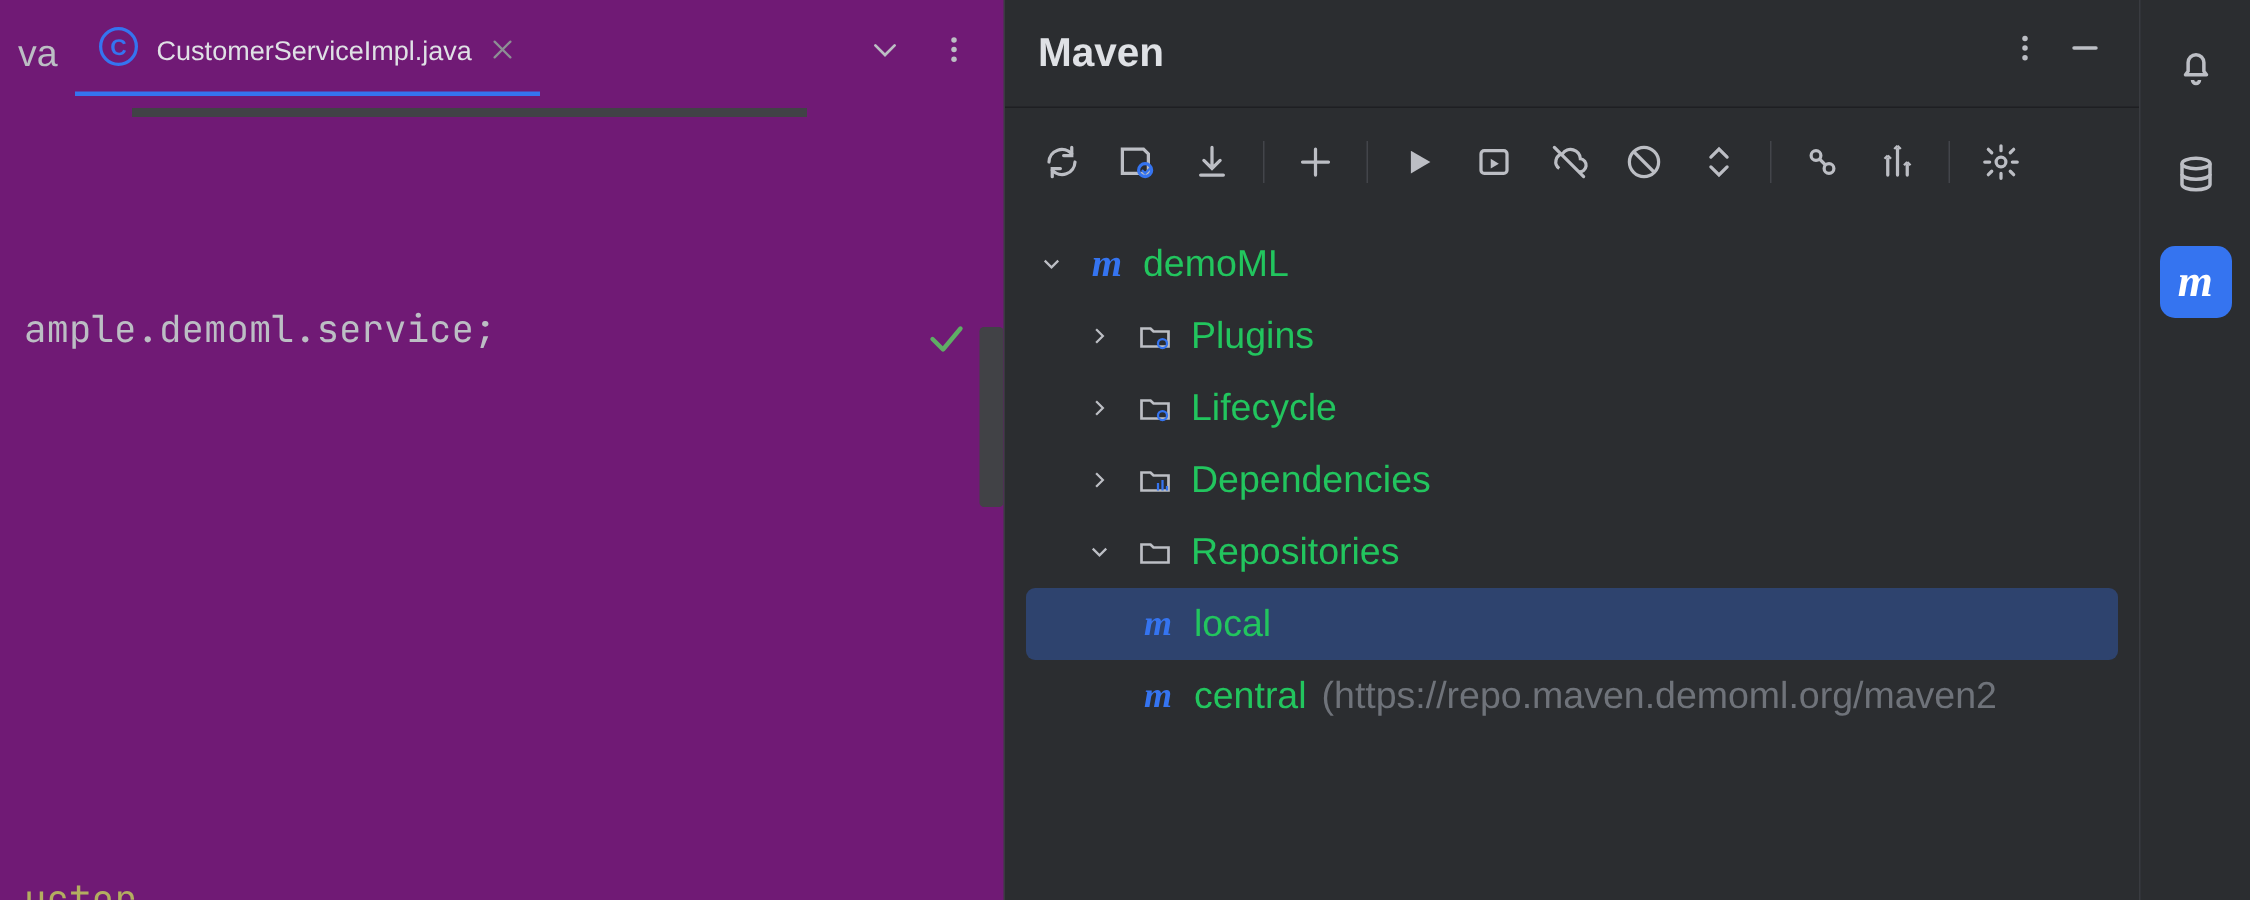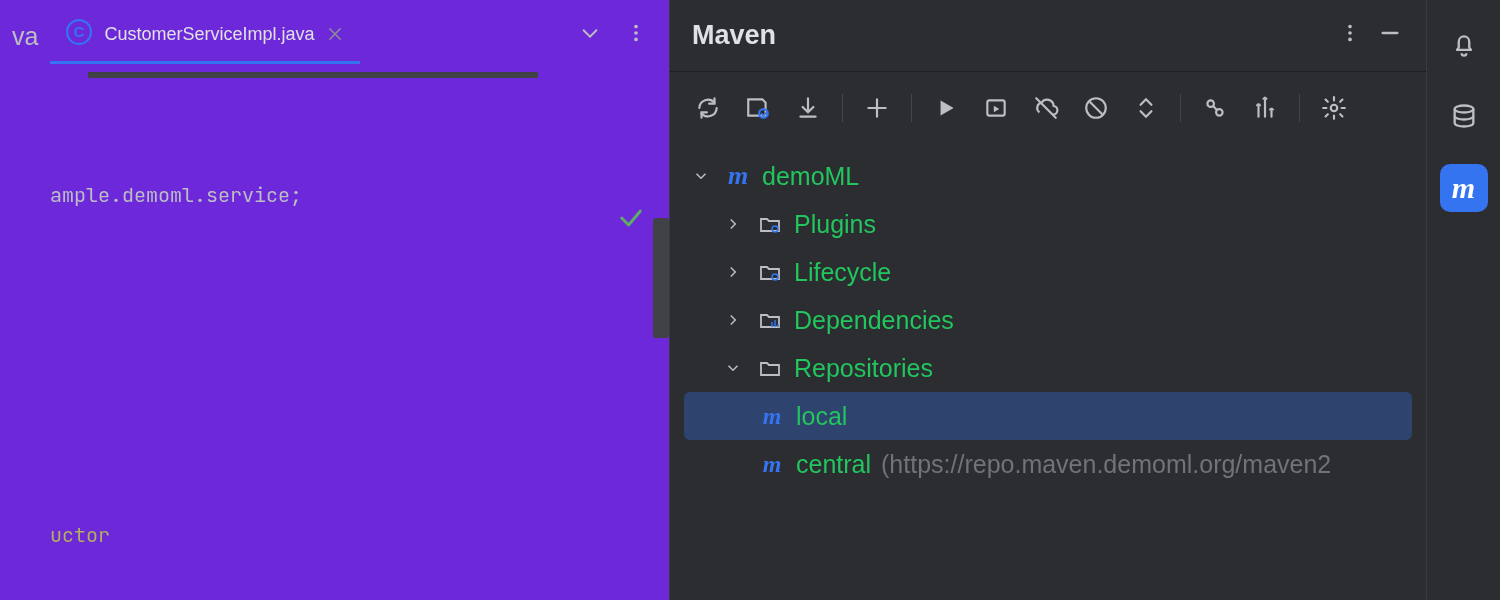--- a/index.html
+++ b/index.html
@@ -4,32 +4,32 @@
 <style>
   * { box-sizing: border-box; margin: 0; padding: 0; }
   html, body {
     width: 1500px; height: 600px; overflow: hidden;
     background: #1e1f22; color: #bcbec4;
     font-family: -apple-system, BlinkMacSystemFont, "Segoe UI", sans-serif;
     font-size: 24px;
   }
   .root { display: flex; width: 100%; height: 100%; }
   
-  .editor-pane { width: 670px; height: 100%; display: flex; flex-direction: column; background: #6d28d9; border-right: 1px solid #393b40; position: relative; }
+  .editor-pane { width: 670px; height: 100%; display: flex; flex-direction: column; background: #701a75; border-right: 1px solid #393b40; position: relative; }
   .tabs-row { height: 72px; display: flex; align-items: center; gap: 4px; padding: 0 4px; }
   .tab-frag { color: #bcbec4; font-size: 25px; padding: 8px 8px; }
   .tab { display: flex; align-items: center; gap: 12px; padding: 8px 16px; height: 56px; }
   .tab.active { border-bottom: 3px solid #3574f0; }
   .tab .icon svg { width: 26px; height: 26px; }
   .tab-name { color: #dfe1e5; font-size: 18px; }
   .tab-close { color: #6f737a; }
   .tab-controls { margin-left: auto; display: flex; gap: 24px; padding-right: 18px; color: #bcbec4; }
   .ctrl-chevron, .ctrl-more { cursor: pointer; }
   .scroll-hint { height: 6px; background: #414246; width: 450px; margin-left: 88px; }
-  .code-body { flex: 1; padding: 18px 0 0 2px; font-family: "JetBrains Mono", Menlo, Consolas, monospace; font-size: 20px; position: relative; white-space: pre; overflow: hidden; margin-left: 48px; }
+  .code-body { flex: 1; padding: 18px 0 0 16px; font-family: "JetBrains Mono", Menlo, Consolas, monospace; font-size: 25px; position: relative; white-space: pre; overflow: hidden; }
   .code-line { height: 42px; line-height: 42px; }
   .t  { color: #bcbec4; }
   .ann{ color: #b3ae60; }
   .check { position: absolute; top: 100px; right: 24px; color: #5fad65; }
   .vscroll { position: absolute; top: 140px; right: 0; width: 16px; height: 120px; background: #414246; border-radius: 3px; }
   
   .maven-pane { flex: 1; display: flex; flex-direction: column; background: #2b2d30; }
   .maven-header { height: 72px; display: flex; align-items: center; padding: 0 22px; gap: 12px; border-bottom: 1px solid #1e1f22; }
   .maven-title { color: #dfe1e5; font-size: 27px; font-weight: 600; }
   .maven-header .spacer { flex: 1; }

